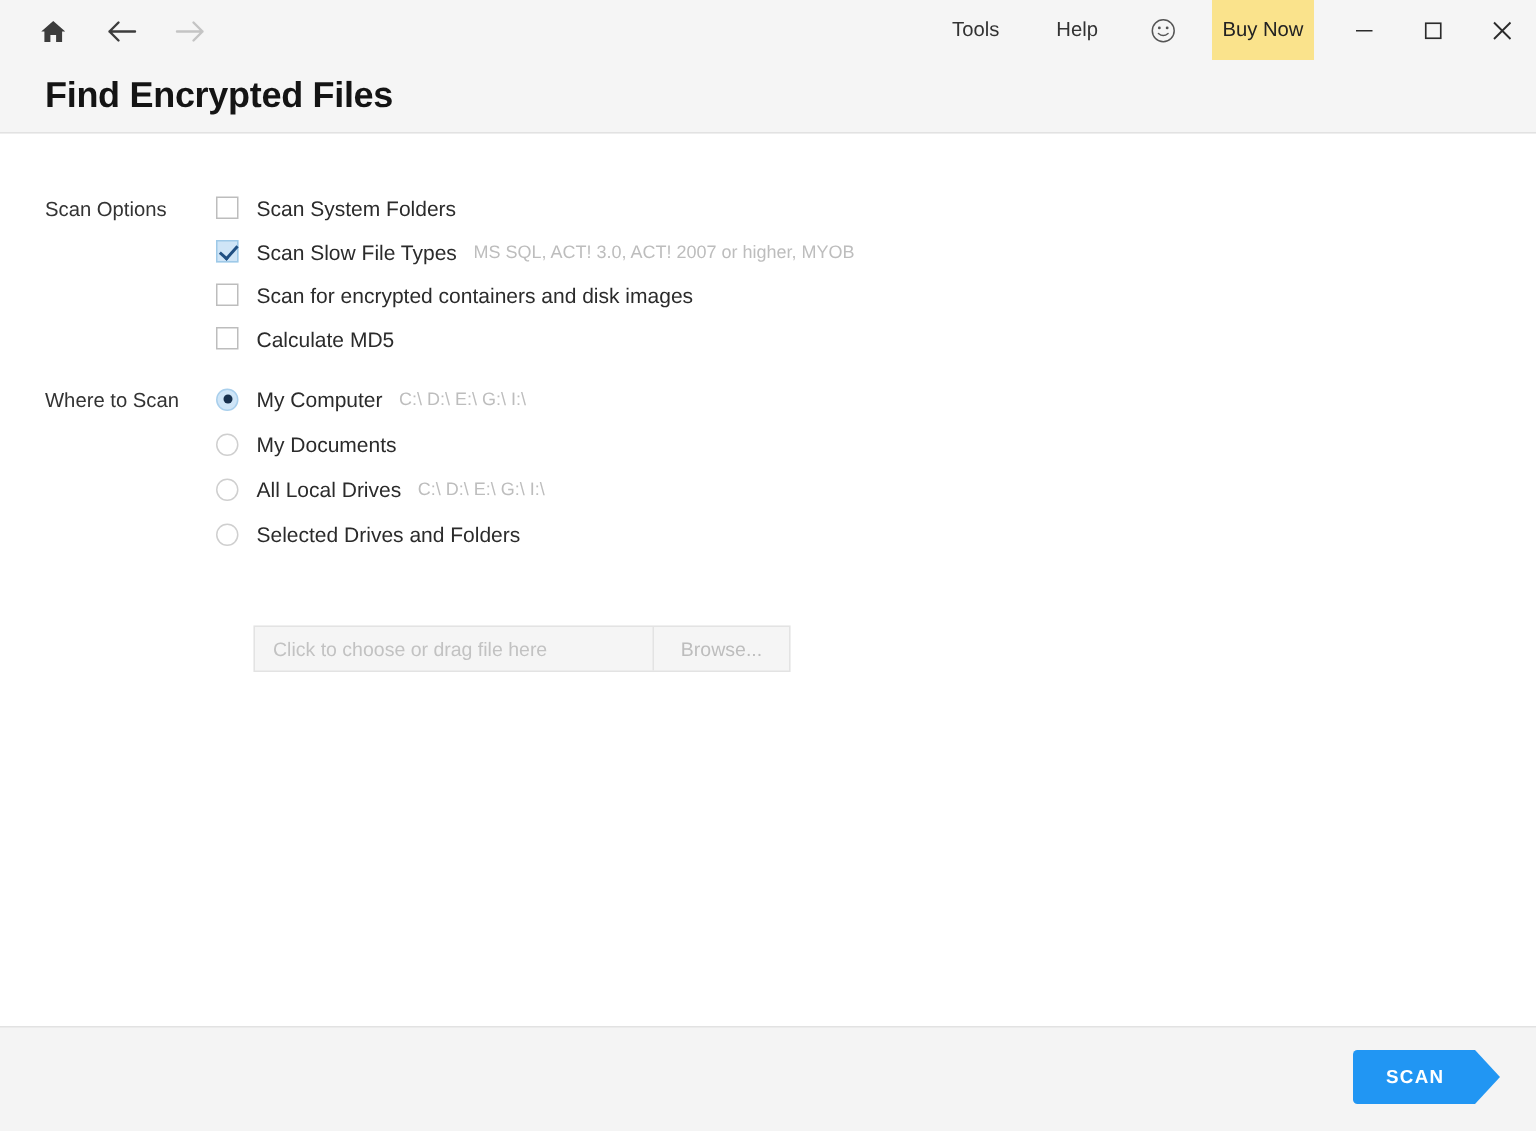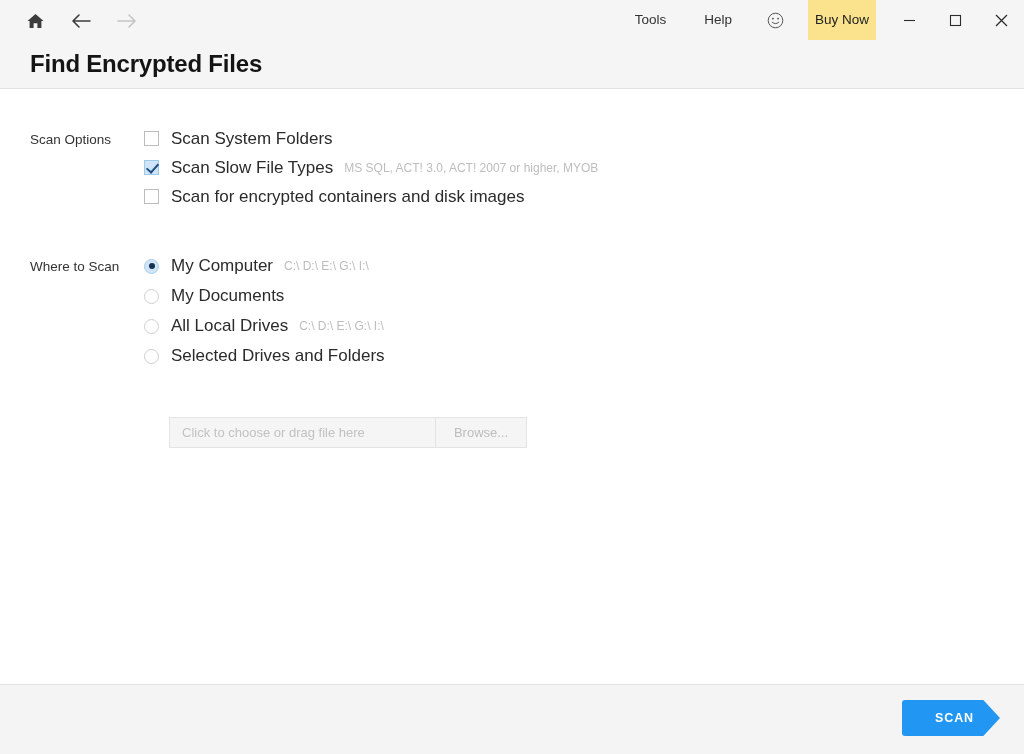--- a/index.html
+++ b/index.html
@@ -167,21 +167,21 @@
   .radio.checked::after {
     content: "";
     position: absolute;
     left: 3.5px; top: 3.5px;
     width: 6px; height: 6px;
     border-radius: 50%;
     background: #17304d;
   }
 
   .opt-label {
-    font-size: 17px;
+    font-size: 14px;
     color: #2b2b2b;
     margin-left: 12px;
     white-space: nowrap;
   }
   .opt-hint {
     font-size: 12px;
     color: #bdbdbd;
     margin-left: 11px;
     white-space: nowrap;
   }
@@ -242,21 +242,21 @@
   }
   .scan-button .shape {
     position: absolute;
     inset: 0;
     background: #2196f3;
     clip-path: polygon(0% 0%, 83% 0%, 100% 50%, 83% 100%, 0% 100%);
     border-radius: 3px 0 0 3px;
   }
   .scan-button .scan-text {
     position: absolute;
-    left: 11px; top: 0;
+    left: 0; top: 0;
     width: 83px; height: 36px;
     display: flex;
     align-items: center;
     justify-content: center;
     color: #ffffff;
     font-size: 12.5px;
     font-weight: bold;
     letter-spacing: 0.9px;
   }
 </style>
@@ -329,20 +329,24 @@
     </div>
     <div class="opt-row">
       <span class="checkbox checked"></span>
       <span class="opt-label">Scan Slow File Types</span>
       <span class="opt-hint">MS SQL, ACT! 3.0, ACT! 2007 or higher, MYOB</span>
     </div>
     <div class="opt-row">
       <span class="checkbox"></span>
       <span class="opt-label">Scan for encrypted containers and disk images</span>
     </div>
+    <div class="opt-row">
+      <span class="checkbox"></span>
+      <span class="opt-label">Calculate MD5</span>
+    </div>
   </div>
 
   <div class="section-label" style="top:169px">Where to Scan</div>
 
   <div class="opt-col" style="top:161px">
     <div class="opt-row" style="height:30px">
       <span class="radio checked"></span>
       <span class="opt-label">My Computer</span>
       <span class="opt-hint">C:\ D:\ E:\ G:\ I:\</span>
     </div>

